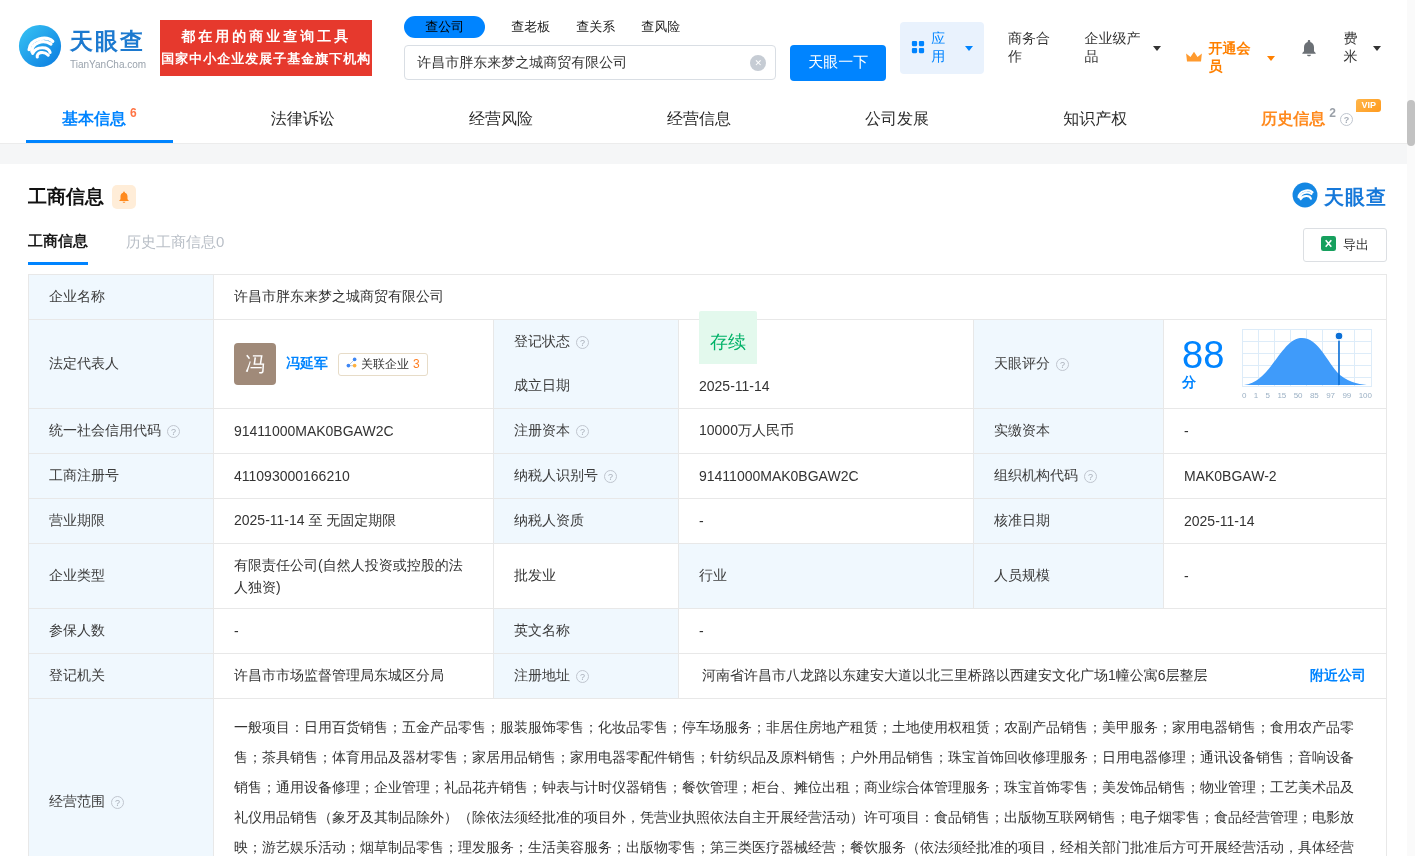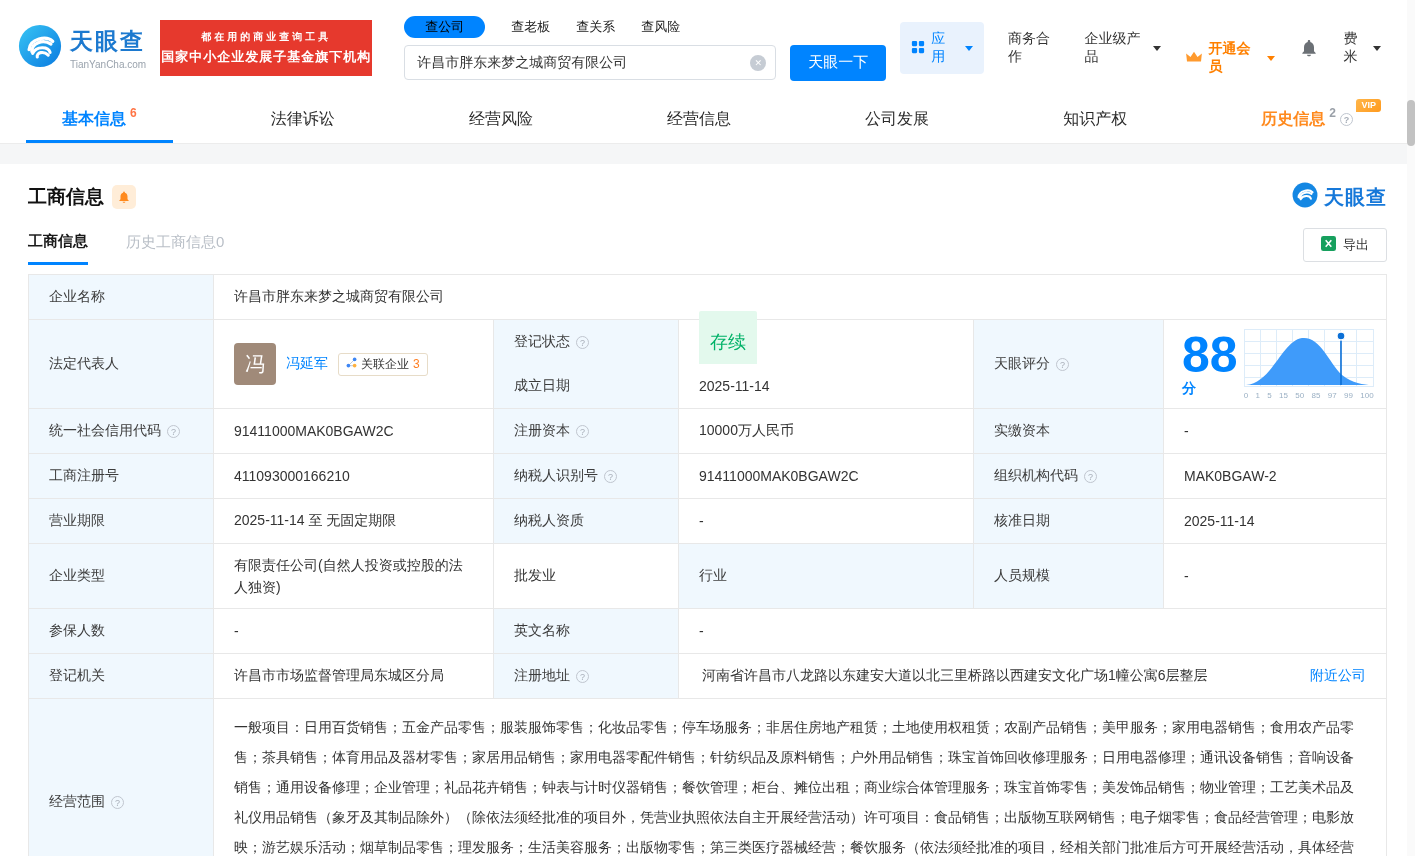--- a/index.html
+++ b/index.html
@@ -7,21 +7,21 @@
     font-family:"Liberation Sans","DejaVu Sans",sans-serif; color:#333; }
   :root { --blue:#0084ff; --border:#e8e8e8; --lblbg:#f0f8fe; --orange:#ff8a1e; }
 
   
   .topbar { display:flex; align-items:center; height:96px; padding:0 18px; gap:14px; background:#fff; }
   .logo { display:flex; align-items:center; gap:8px; cursor:pointer; flex:0 0 auto; }
   .logo-txt .cn { font-size:23px; font-weight:700; color:#1c79cf; letter-spacing:2px; }
   .logo-txt .en { font-size:10px; color:#9aa3ad; margin-top:2px; }
   .promo { width:212px; height:56px; background:#e6392d; color:#fff; display:flex; flex-direction:column;
     justify-content:center; align-items:center; font-weight:700; flex:0 0 auto; }
-  .promo .l1 { font-size:10px; letter-spacing:3px; }
+  .promo .l1 { font-size:14px; letter-spacing:3px; }
   .promo .l2 { font-size:13px; letter-spacing:1px; margin-top:4px; }
   .search-area { margin-left:18px; flex:0 0 auto; }
   .search-tabs { display:flex; align-items:center; gap:26px; font-size:13px; margin-bottom:7px; }
   .stab { cursor:pointer; color:#222; }
   .stab.active { background:var(--blue); color:#000000; padding:2px 21px; border-radius:11px; }
   .search-row { display:flex; align-items:center; gap:14px; }
   .search-box { position:relative; width:372px; }
   .search-box input { width:100%; height:35px; border:1px solid #d9dee4; border-radius:4px;
     padding:0 34px 0 12px; font-size:14px; color:#333; outline:none;
     font-family:"Liberation Sans","DejaVu Sans",sans-serif; }
@@ -76,29 +76,29 @@
   .trow-legal { grid-template-rows:44px 45px; }
   .cell { display:flex; align-items:center; padding:10px 20px; min-height:45px;
     border-right:1px solid var(--border); border-bottom:1px solid var(--border); gap:6px; }
   .lbl { background:var(--lblbg); color:#3c3c3c; }
   .val { background:#fff; }
   .last { border-right:none; }
   .sp2end { grid-column:2 / -1; }
   .sp4end { grid-column:4 / -1; }
   .c1{grid-column:1} .c2{grid-column:2} .c3{grid-column:3} .c4{grid-column:4} .c5{grid-column:5} .c6{grid-column:6}
   .r1{grid-row:1} .r2{grid-row:2} .rs2{grid-row:1 / 3}
-  .blue-link { color:var(--blue); cursor:pointer; text-decoration:none; white-space:nowrap; }
+  .blue-link { color:var(--blue); cursor:pointer; text-decoration:none; white-space:nowrap;font-weight:bold; }
   .avatar { width:42px; height:42px; border-radius:4px; background:#a08a79; color:#fff; font-size:20px;
     display:flex; align-items:center; justify-content:center; cursor:pointer; flex:0 0 auto; }
   .rel-badge { display:flex; align-items:center; gap:4px; border:1px solid #e7dcc8; border-radius:3px;
     padding:2px 7px; font-size:12px; cursor:pointer; background:#fff; }
   .rel-badge .cnt { color:#ff7e21; }
   .status-badge { background:#e3f9ed; color:#00b268; padding:19px 11px; border-radius:2px; font-size:18px; }
   .score-cell { justify-content:space-between; padding:6px 14px 6px 18px; }
-  .score-num { font-size:50px; font-weight:700; color:var(--blue); line-height:1; }
+  .score-num { font-size:38px; font-weight:400; color:var(--blue); line-height:1; }
   .score-unit { font-size:14px; color:var(--blue); font-weight:700; }
   .chart-wrap { width:130px; }
   .axis { display:flex; justify-content:space-between; font-size:8px; color:#9bb0c4; margin-top:1px; }
   .scope-val { display:block; line-height:30px; padding:13px 20px; }
   .addr-cell { gap:2px;padding-left:23px; }
   .addr-txt { flex:1 1 auto; }
 
   .scrollbar { position:fixed; top:0; right:0; width:8px; height:856px; background:#fafafa; }
   .scroll-thumb { position:absolute; top:100px; right:0; width:8px; height:46px; background:#c2c2c2; border-radius:4px; cursor:grab; }
 </style>

